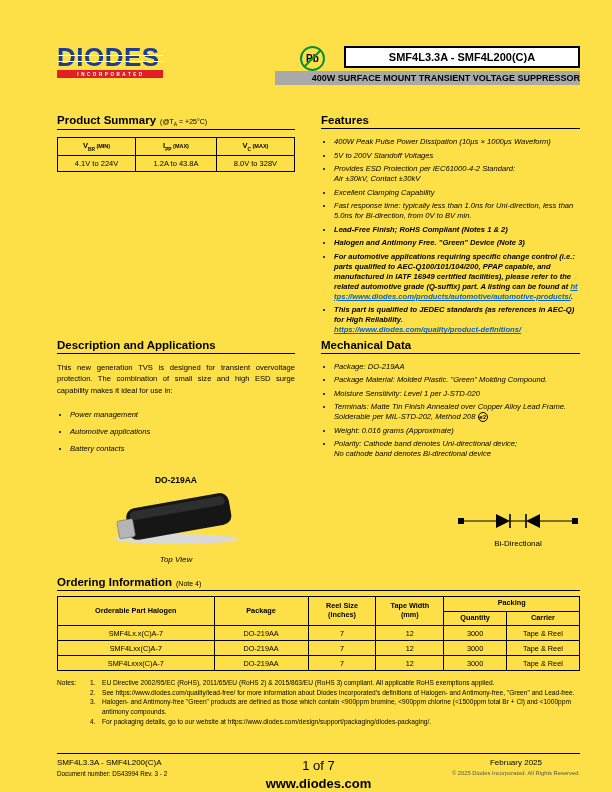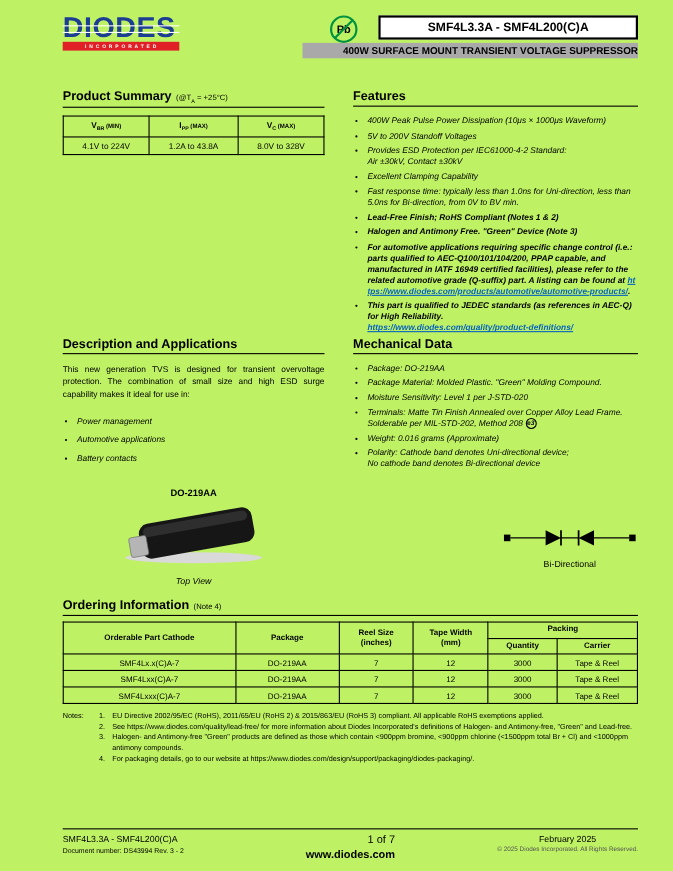--- a/index.html
+++ b/index.html
@@ -1,20 +1,20 @@
 <!DOCTYPE html>
 <html><head>
 <meta charset="utf-8">
 <style>
   * { margin:0; padding:0; box-sizing:border-box; }
   html,body { background:#ffffff; }
   .page {
-    position:relative; width:612px; height:792px; background:#bef264;
+    position:relative; width:612px; height:792px; background:#fde047;
     font-family:"Liberation Sans","DejaVu Sans",sans-serif; color:#000;
-    padding:12px 32px 0 57px; overflow:hidden;
+    padding:44px 32px 0 57px; overflow:hidden;
   }
 
   
   .hdr { position:relative; height:62px; }
   .logo { position:absolute; left:0; top:2px; width:112px; }
   .logo-text { position:relative; font-size:26px; font-weight:bold; color:#1b3d94;
                letter-spacing:0.5px; line-height:0.9; }
   .logo-text::after { content:""; position:absolute; left:0; right:6px; top:9px; height:5px;
                border-top:1.5px solid #fff; border-bottom:1.5px solid #fff; }
   .logo-bar { margin-top:1px; background:#e01f26; color:#fff; font-size:4.5px; font-weight:bold;
@@ -76,21 +76,21 @@
   .notes-body { flex:1; }
   .note-row { display:flex; }
   .note-num { width:12px; flex:none; }
   .note-text { flex:1; }
 
   
   .footer { position:absolute; left:57px; right:32px; bottom:15px; border-top:1px solid #000;
             padding-top:4px; display:flex; justify-content:space-between; }
   .f-left { font-size:8px; }
   .f-doc { font-size:6.3px; margin-top:3px; }
-  .f-center { position:absolute; left:50%; transform:translateX(-50%); text-align:right; font-size:10px; }
+  .f-center { position:absolute; left:50%; transform:translateX(-50%); text-align:center; font-size:13px; }
   .f-www { font-weight:bold; margin-top:3px; cursor:pointer; }
   .f-right { text-align:center; font-size:8px; }
   .f-copy { font-size:5.8px; margin-top:3px; color:#555; }
 </style>
 </head>
 <body>
 
 <div class="page">
 
   <div class="hdr">
@@ -217,21 +217,21 @@
       <colgroup>
         <col style="width:30%">
           <col style="width:18%">
           <col style="width:13%">
           <col style="width:13%">
           <col style="width:12%">
           <col style="width:14%">
       </colgroup>
       <thead>
         <tr>
-          <th rowspan="2">Orderable Part Cathode</th>
+          <th rowspan="2">Orderable Part Halogen</th>
           <th rowspan="2">Package</th>
           <th rowspan="2"><span>Reel Size</span><br><span>(inches)</span></th>
           <th rowspan="2"><span>Tape Width</span><br><span>(mm)</span></th>
           <th colspan="2">Packing</th>
         </tr>
         <tr>
           <th>Quantity</th>
           <th>Carrier</th>
         </tr>
       </thead>

